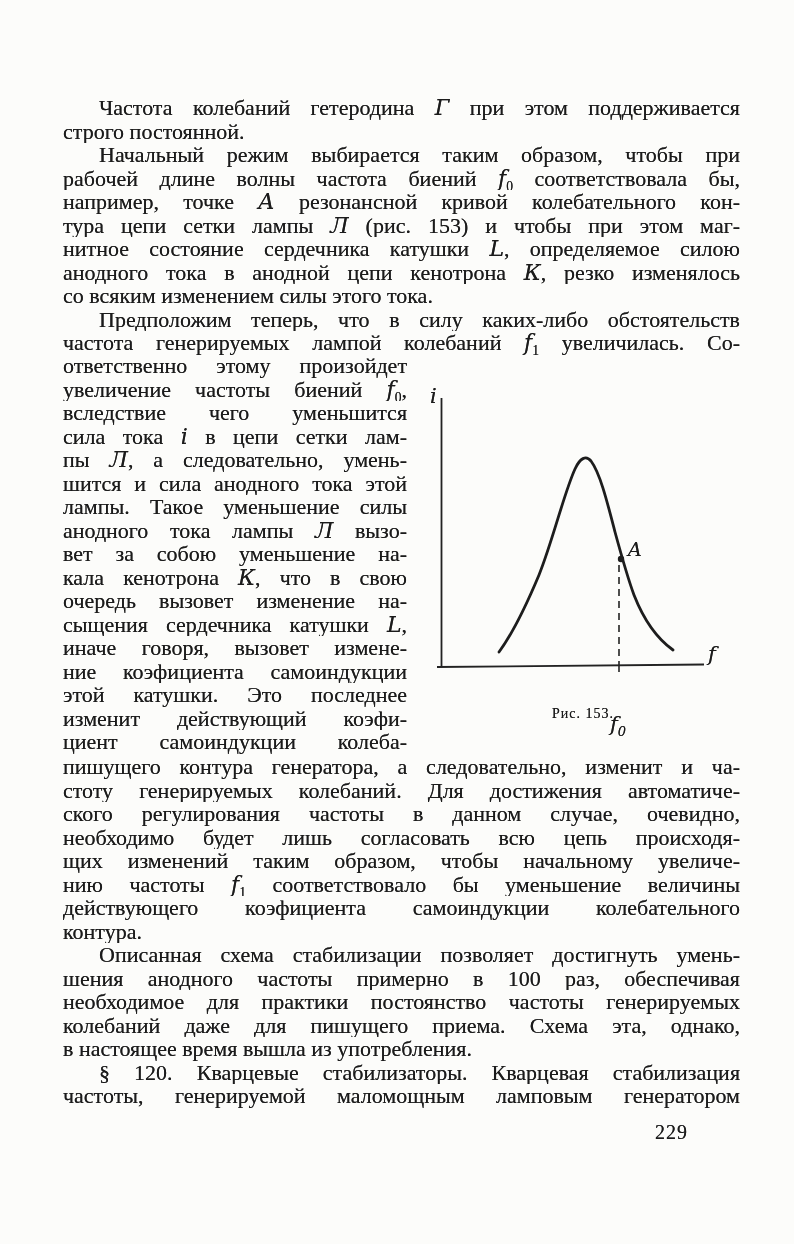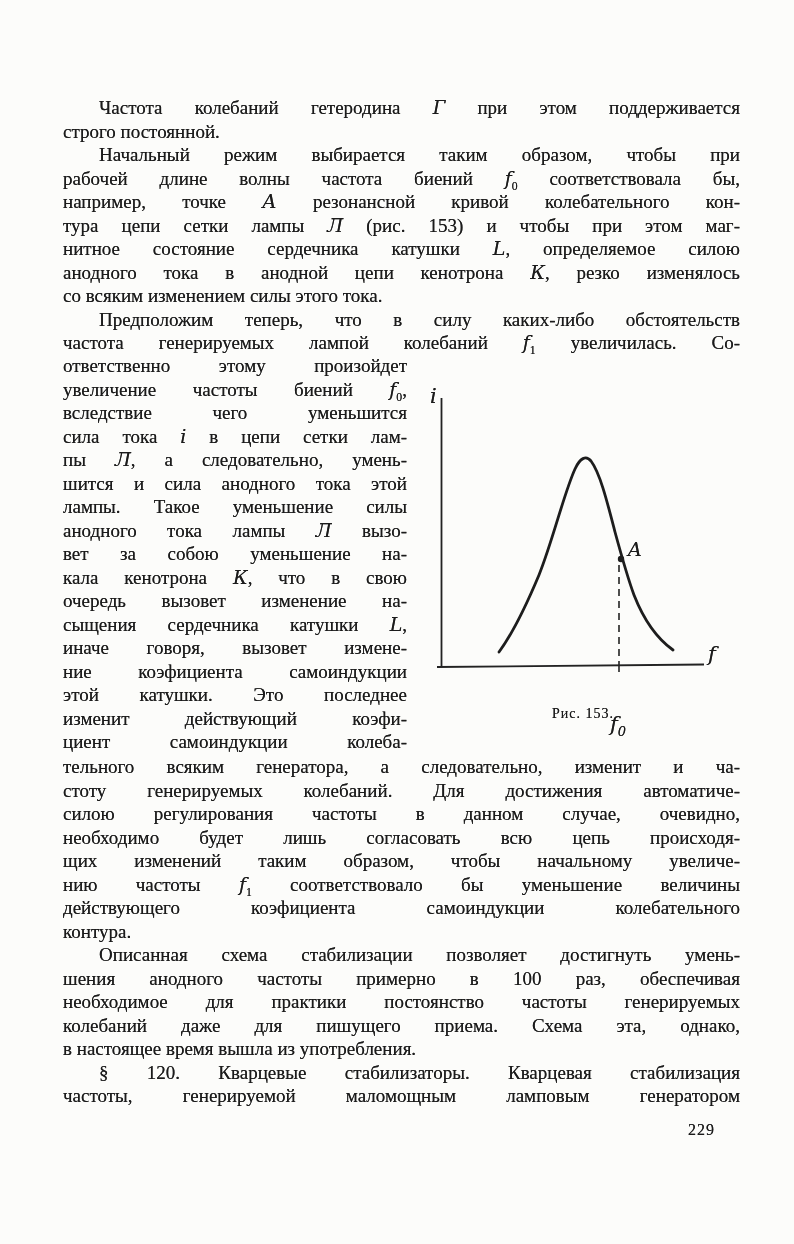--- a/index.html
+++ b/index.html
@@ -10,21 +10,21 @@
     font-family:"Liberation Serif","DejaVu Serif",serif;
     color:#1b1b1b;
     overflow:hidden;
     text-shadow:0 0 .35px rgba(10,10,10,.75);
   }
   .block{position:absolute;left:63px;}
   .block-top   {top:96px;  width:677px;}
   .block-narrow{top:354px; width:344px;}
   .block-bottom{top:755px; width:677px;}
   .line{
-    font-size:19px;
+    font-size:22px;
     line-height:23.5px;height:23.5px;
     text-align:justify;
     text-align-last:justify;
     overflow:hidden;
     white-space:nowrap;
   }
   .line.noj{text-align:center;text-align-last:left;}
   .line.ind{text-indent:36px;}
   .line i{font-style:italic;font-family:"DejaVu Serif","Liberation Serif",serif;}
   .line b{font-weight:normal;}
@@ -43,21 +43,21 @@
   .lbl-i {left:8px;  top:4px;}
   .lbl-f {left:286px;top:262px;}
   .lbl-a {left:206px;top:158px;font-size:19px;}
   .lbl-f0{left:188px;top:289px;margin-top:43px;}
   .fig-caption{
     position:absolute;left:0;top:324px;width:100%;
     text-align:center;font-size:14px;letter-spacing:1px;
   }
   .page-number{
     position:absolute;left:655px;top:1121px;width:60px;
-    font-size:16px;letter-spacing:1px;text-align:right;
+    font-size:20px;letter-spacing:1px;text-align:left;
   }
 </style>
 </head>
 <body>
 
 <div class="page">
 
   <div class="block block-top">
       <div class="line ind">Частота колебаний гетеродина <i>Г</i> при этом поддерживается</div>
       <div class="line noj">строго постоянной.</div>
@@ -86,23 +86,23 @@
       <div class="line">очередь вызовет изменение на-</div>
       <div class="line">сыщения сердечника катушки <i>L</i>,</div>
       <div class="line">иначе говоря, вызовет измене-</div>
       <div class="line">ние коэфициента самоиндукции</div>
       <div class="line">этой катушки. Это последнее</div>
       <div class="line">изменит действующий коэфи-</div>
       <div class="line">циент самоиндукции колеба-</div>
     </div>
 
   <div class="block block-bottom">
-      <div class="line">тельного всяким генератора, а следовательно, изменит и ча-</div>
+      <div class="line">пишущего контура генератора, а следовательно, изменит и ча-</div>
       <div class="line">стоту генерируемых колебаний. Для достижения автоматиче-</div>
-      <div class="line">силою регулирования частоты в данном случае, очевидно,</div>
+      <div class="line">ского регулирования частоты в данном случае, очевидно,</div>
       <div class="line">необходимо будет лишь согласовать всю цепь происходя-</div>
       <div class="line">щих изменений таким образом, чтобы начальному увеличе-</div>
       <div class="line">нию частоты <i>f</i><sub>1</sub> соответствовало бы уменьшение величины</div>
       <div class="line">действующего коэфициента самоиндукции колебательного</div>
       <div class="line noj">контура.</div>
       <div class="line ind">Описанная схема стабилизации позволяет достигнуть умень-</div>
       <div class="line">шения анодного частоты примерно в 100 раз, обеспечивая</div>
       <div class="line">необходимое для практики постоянство частоты генерируемых</div>
       <div class="line">колебаний даже для пишущего приема. Схема эта, однако,</div>
       <div class="line noj">в настоящее время вышла из употребления.</div>

